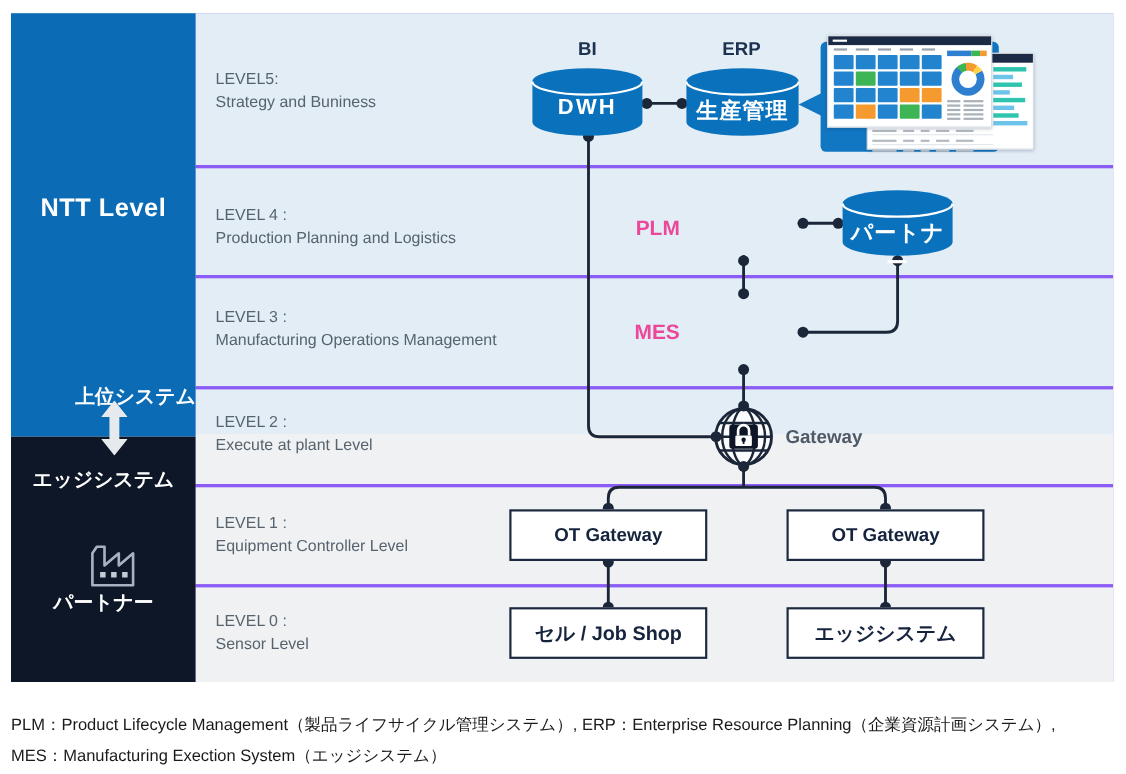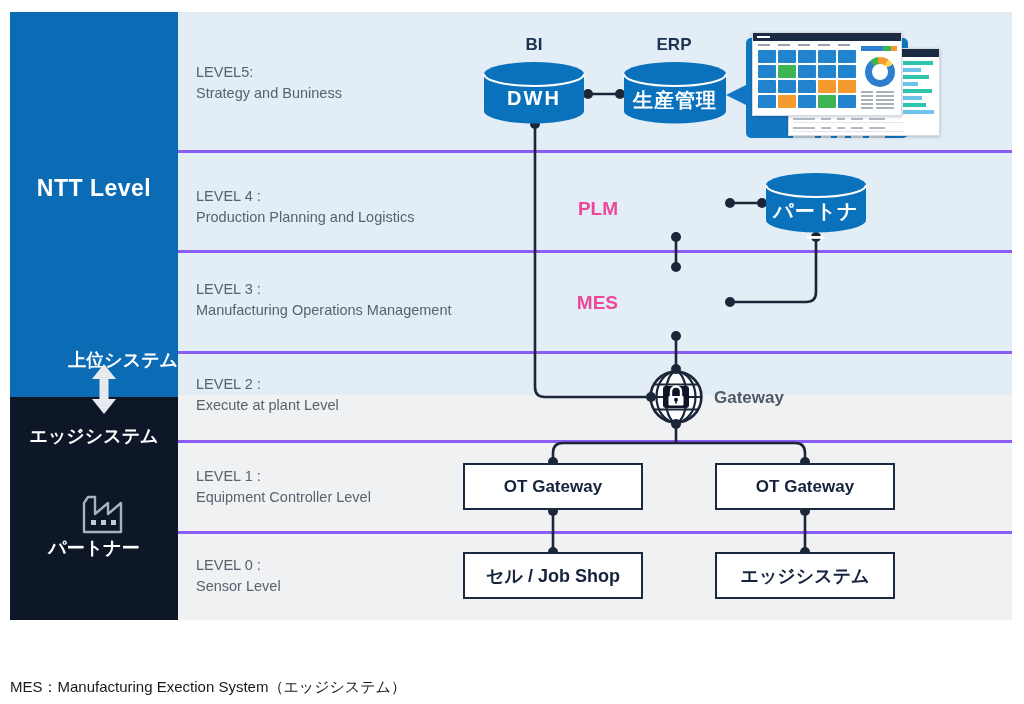--- a/index.html
+++ b/index.html
@@ -350,15 +350,16 @@
           <i style="width: 12px;"></i>
           <i style="width: 18px;"></i>
         </div>
         <div>
           <i style="width: 12px;"></i>
           <i style="width: 18px;"></i>
         </div>
       </div>
   </div>
 
+  <div class="footer-line fl1">PLM：Product Lifecycle Management（製品ライフサイクル管理システム）, ERP：Enterprise Resource Planning（企業資源計画システム）,</div>
   <div class="footer-line fl2">MES：Manufacturing Exection System（エッジシステム）</div>
 
 </div>
 
 </body></html>

